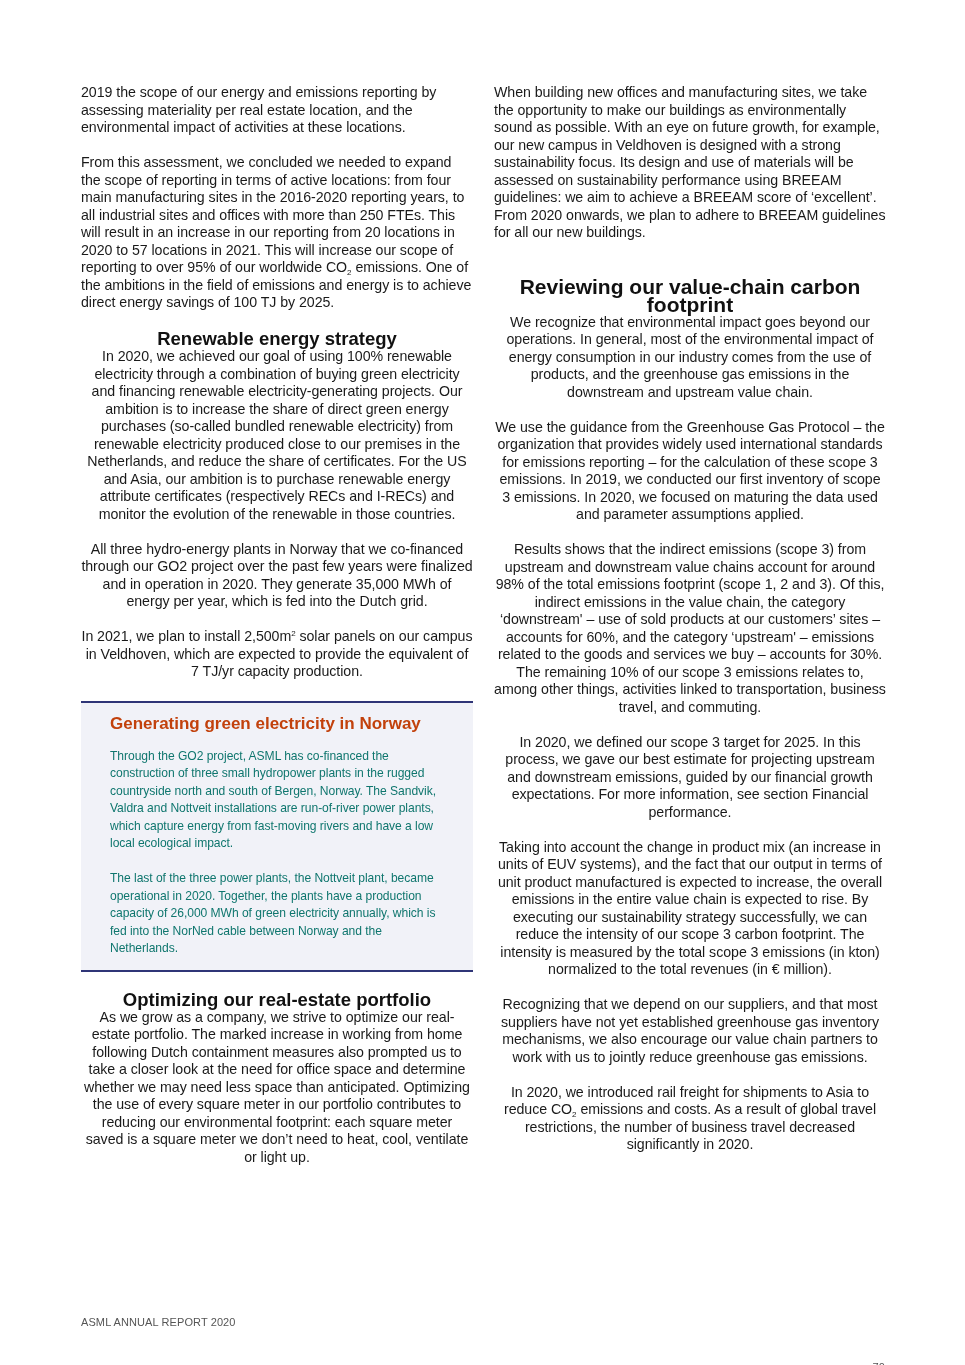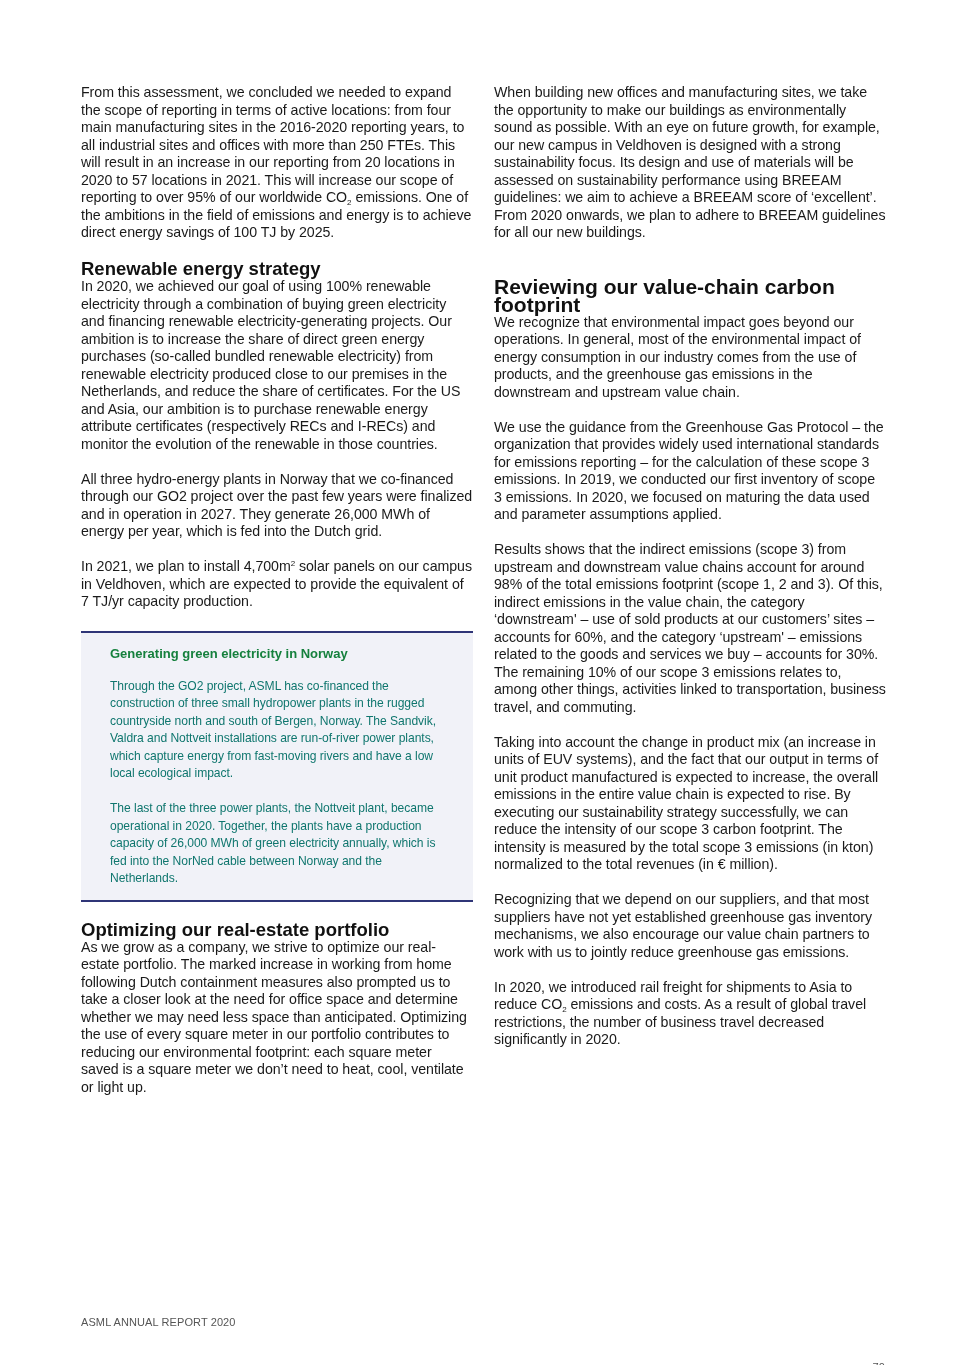--- a/index.html
+++ b/index.html
@@ -6,45 +6,46 @@
   body {
     width: 965px; height: 1365px; background: #ffffff; position: relative;
     font-family: "Liberation Sans", sans-serif; color: #1a1a1a; overflow: hidden;
   }
   .col { position: absolute; top: 84px; width: 392px; }
   .col-left { left: 81px; }
   .col-right { left: 494px; width: 392px; }
   p { margin: 0 0 17.5px 0; font-size: 14.2px; line-height: 17.5px; letter-spacing: -0.05px; }
   h2 { margin: 0; font-size: 18.5px; line-height: 19px; font-weight: bold; color: #111; }
   h2.big { font-size: 21px; line-height: 18px; padding-top: 6px; }
-  .sec { margin-top: 0; }
+  .sec { margin-top: 0; text-align: center; }
   .callout {
     background: #f1f2f8; border-top: 2px solid #2f3577; border-bottom: 2px solid #2f3577;
     padding: 12px 28px 12px 29px; margin: 20px 0 18px 0; color: #2f3577;
   }
-  .callout h3 { margin: 0 0 16px 0; font-size: 13px; font-weight: bold; line-height: 17px; color: #15803d; }
+  .callout h3 { margin: 0 0 16px 0; font-size: 17px; font-weight: bold; line-height: 17px; color: #c2410c; }
   .callout p { font-size: 12.1px; line-height: 17.5px; color: #0f766e; margin: 0 0 17.5px 0; }
   .callout p:last-child { margin-bottom: 0; }
   sub { font-size: 8px; vertical-align: -3px; line-height: 0; }
   sup { font-size: 8px; vertical-align: 5px; line-height: 0; }
   .footer { position: absolute; top: 1316px; font-size: 11px; color: #555; letter-spacing: 0.1px; }
   .footer-left { left: 81px; }
   .footer-right { right: 80px; margin-top: 45px; }
 </style>
 </head>
 <body>
 
 <div class="col col-left">
+  <p>2019 the scope of our energy and emissions reporting by assessing materiality per real estate location, and the environmental impact of activities at these locations.</p>
   <p><span>From this assessment, we concluded we needed to expand the scope of reporting in terms of active locations: from four main manufacturing sites in the 2016-2020 reporting years, to all industrial sites and offices with more than 250 FTEs. This will result in an increase in our reporting from 20 locations in 2020 to 57 locations in 2021. This will increase our scope of reporting to over 95% of our worldwide CO</span><sub>2</sub><span> emissions. One of the ambitions in the field of emissions and energy is to achieve direct energy savings of 100 TJ by 2025.</span></p>
 
   <div class="sec">
     <h2>Renewable energy strategy</h2>
     <p>In 2020, we achieved our goal of using 100% renewable electricity through a combination of buying green electricity and financing renewable electricity-generating projects. Our ambition is to increase the share of direct green energy purchases (so-called bundled renewable electricity) from renewable electricity produced close to our premises in the Netherlands, and reduce the share of certificates. For the US and Asia, our ambition is to purchase renewable energy attribute certificates (respectively RECs and I-RECs) and monitor the evolution of the renewable in those countries.</p>
-    <p>All three hydro-energy plants in Norway that we co-financed through our GO2 project over the past few years were finalized and in operation in 2027. They generate 26,000 MWh of energy per year, which is fed into the Dutch grid.</p>
-    <p><span>In 2021, we plan to install 4,700m</span><sup>2</sup><span> solar panels on our campus in Veldhoven, which are expected to provide the equivalent of 7 TJ/yr capacity production.</span></p>
+    <p>All three hydro-energy plants in Norway that we co-financed through our GO2 project over the past few years were finalized and in operation in 2020. They generate 35,000 MWh of energy per year, which is fed into the Dutch grid.</p>
+    <p><span>In 2021, we plan to install 2,500m</span><sup>2</sup><span> solar panels on our campus in Veldhoven, which are expected to provide the equivalent of 7 TJ/yr capacity production.</span></p>
   </div>
 
   <div class="callout">
     <h3>Generating green electricity in Norway</h3>
     <p>Through the GO2 project, ASML has co-financed the construction of three small hydropower plants in the rugged countryside north and south of Bergen, Norway. The Sandvik, Valdra and Nottveit installations are run-of-river power plants, which capture energy from fast-moving rivers and have a low local ecological impact.</p>
     <p>The last of the three power plants, the Nottveit plant, became operational in 2020. Together, the plants have a production capacity of 26,000 MWh of green electricity annually, which is fed into the NorNed cable between Norway and the Netherlands.</p>
   </div>
 
   <div class="sec">
     <h2>Optimizing our real-estate portfolio</h2>
@@ -53,20 +54,21 @@
 </div>
 
 <div class="col col-right">
   <p style="margin-bottom:30px;">When building new offices and manufacturing sites, we take the opportunity to make our buildings as environmentally sound as possible. With an eye on future growth, for example, our new campus in Veldhoven is designed with a strong sustainability focus. Its design and use of materials will be assessed on sustainability performance using BREEAM guidelines: we aim to achieve a BREEAM score of ‘excellent’. From 2020 onwards, we plan to adhere to BREEAM guidelines for all our new buildings.</p>
 
   <div class="sec">
     <h2 class="big">Reviewing our value-chain carbon footprint</h2>
     <p>We recognize that environmental impact goes beyond our operations. In general, most of the environmental impact of energy consumption in our industry comes from the use of products, and the greenhouse gas emissions in the downstream and upstream value chain.</p>
     <p>We use the guidance from the Greenhouse Gas Protocol – the organization that provides widely used international standards for emissions reporting – for the calculation of these scope 3 emissions. In 2019, we conducted our first inventory of scope 3 emissions. In 2020, we focused on maturing the data used and parameter assumptions applied.</p>
     <p>Results shows that the indirect emissions (scope 3) from upstream and downstream value chains account for around 98% of the total emissions footprint (scope 1, 2 and 3). Of this, indirect emissions in the value chain, the category ‘downstream' – use of sold products at our customers’ sites – accounts for 60%, and the category ‘upstream' – emissions related to the goods and services we buy – accounts for 30%. The remaining 10% of our scope 3 emissions relates to, among other things, activities linked to transportation, business travel, and commuting.</p>
+    <p>In 2020, we defined our scope 3 target for 2025. In this process, we gave our best estimate for projecting upstream and downstream emissions, guided by our financial growth expectations. For more information, see section Financial performance.</p>
     <p>Taking into account the change in product mix (an increase in units of EUV systems), and the fact that our output in terms of unit product manufactured is expected to increase, the overall emissions in the entire value chain is expected to rise. By executing our sustainability strategy successfully, we can reduce the intensity of our scope 3 carbon footprint. The intensity is measured by the total scope 3 emissions (in kton) normalized to the total revenues (in € million).</p>
     <p>Recognizing that we depend on our suppliers, and that most suppliers have not yet established greenhouse gas inventory mechanisms, we also encourage our value chain partners to work with us to jointly reduce greenhouse gas emissions.</p>
     <p><span>In 2020, we introduced rail freight for shipments to Asia to reduce CO</span><sub>2</sub><span> emissions and costs. As a result of global travel restrictions, the number of business travel decreased significantly in 2020.</span></p>
   </div>
 </div>
 
 <div class="footer footer-left">ASML ANNUAL REPORT 2020</div>
 <div class="footer footer-right">70</div>
 
 </body></html>

